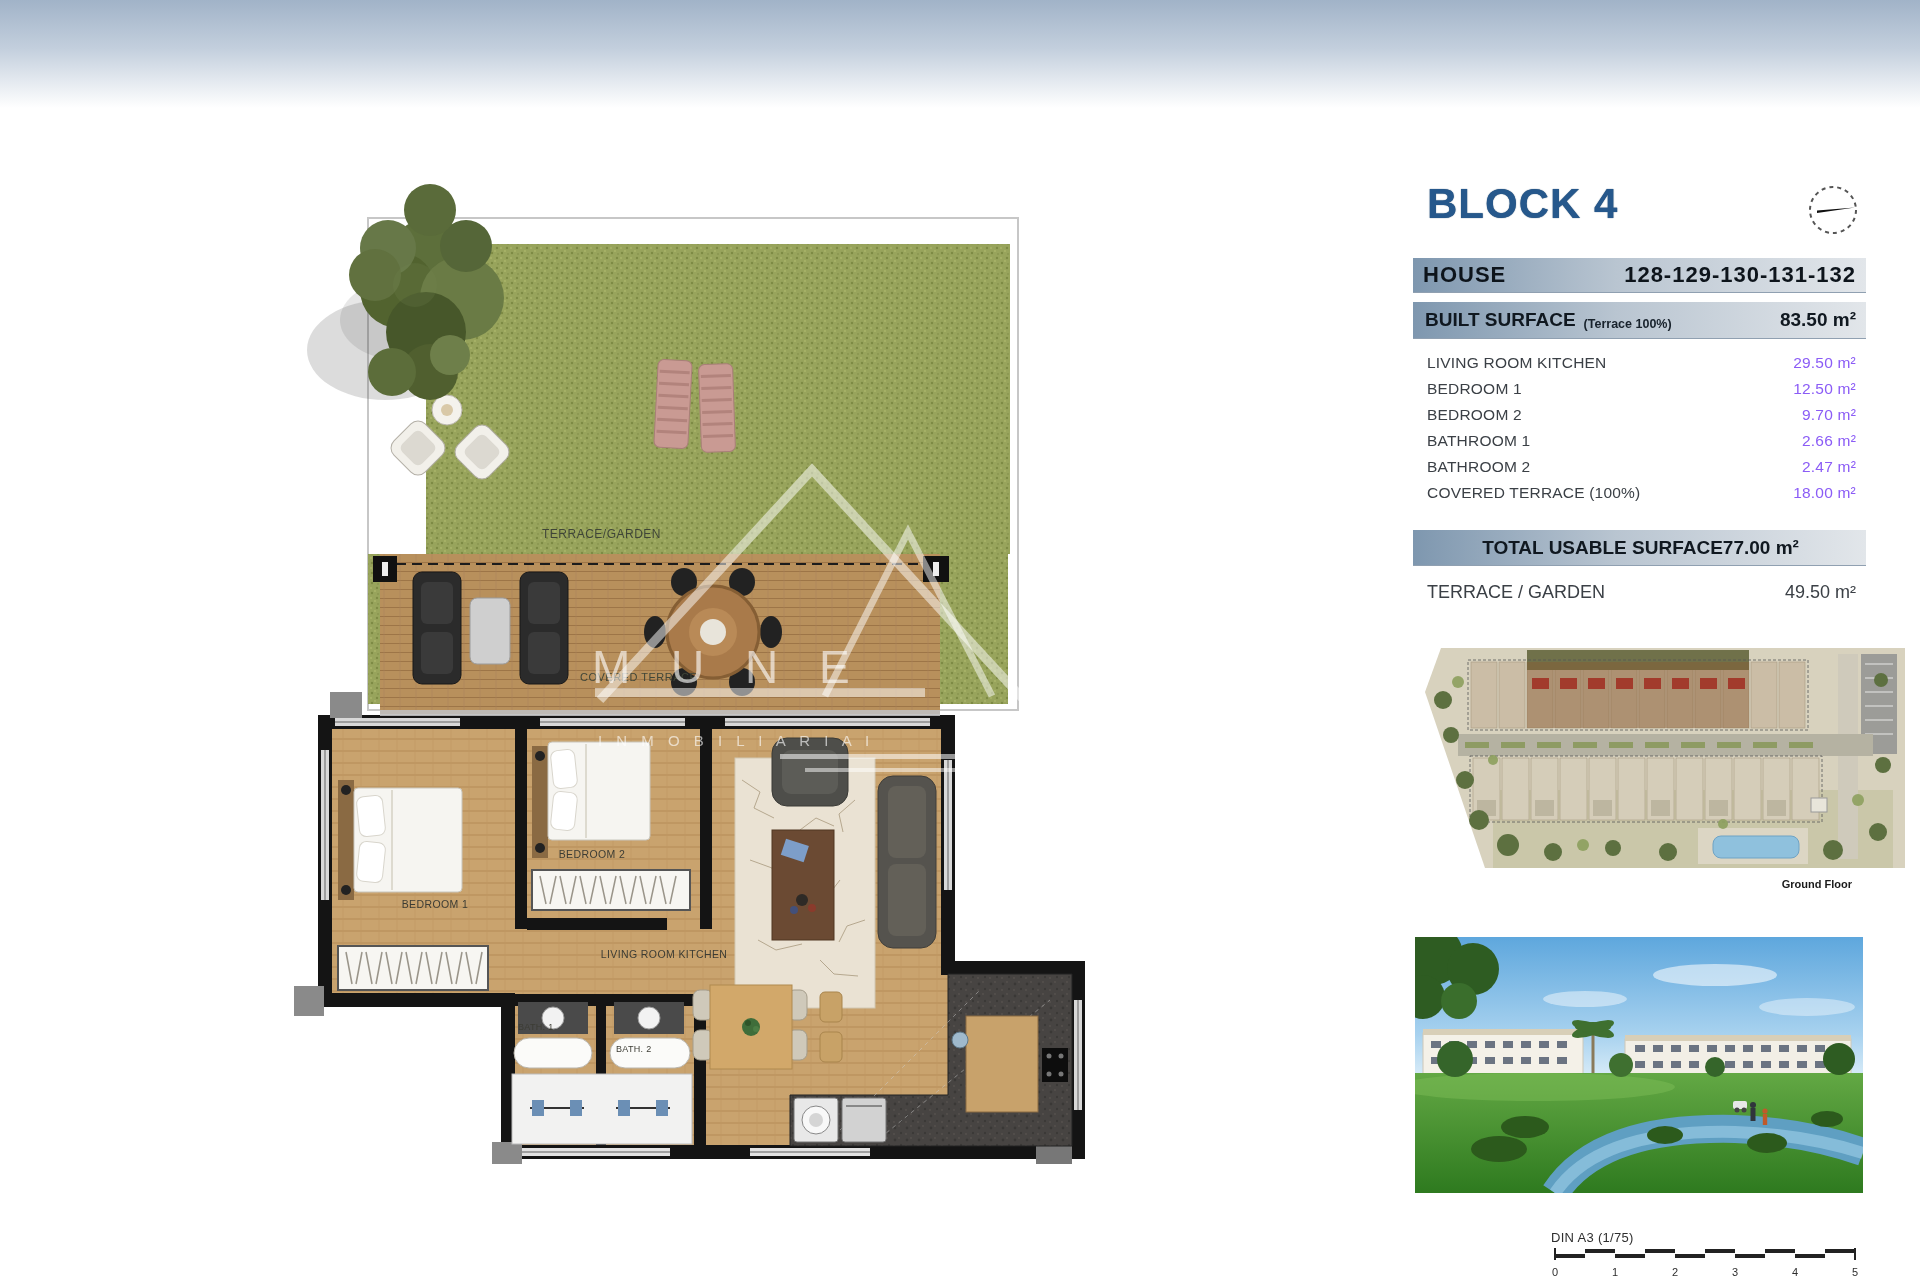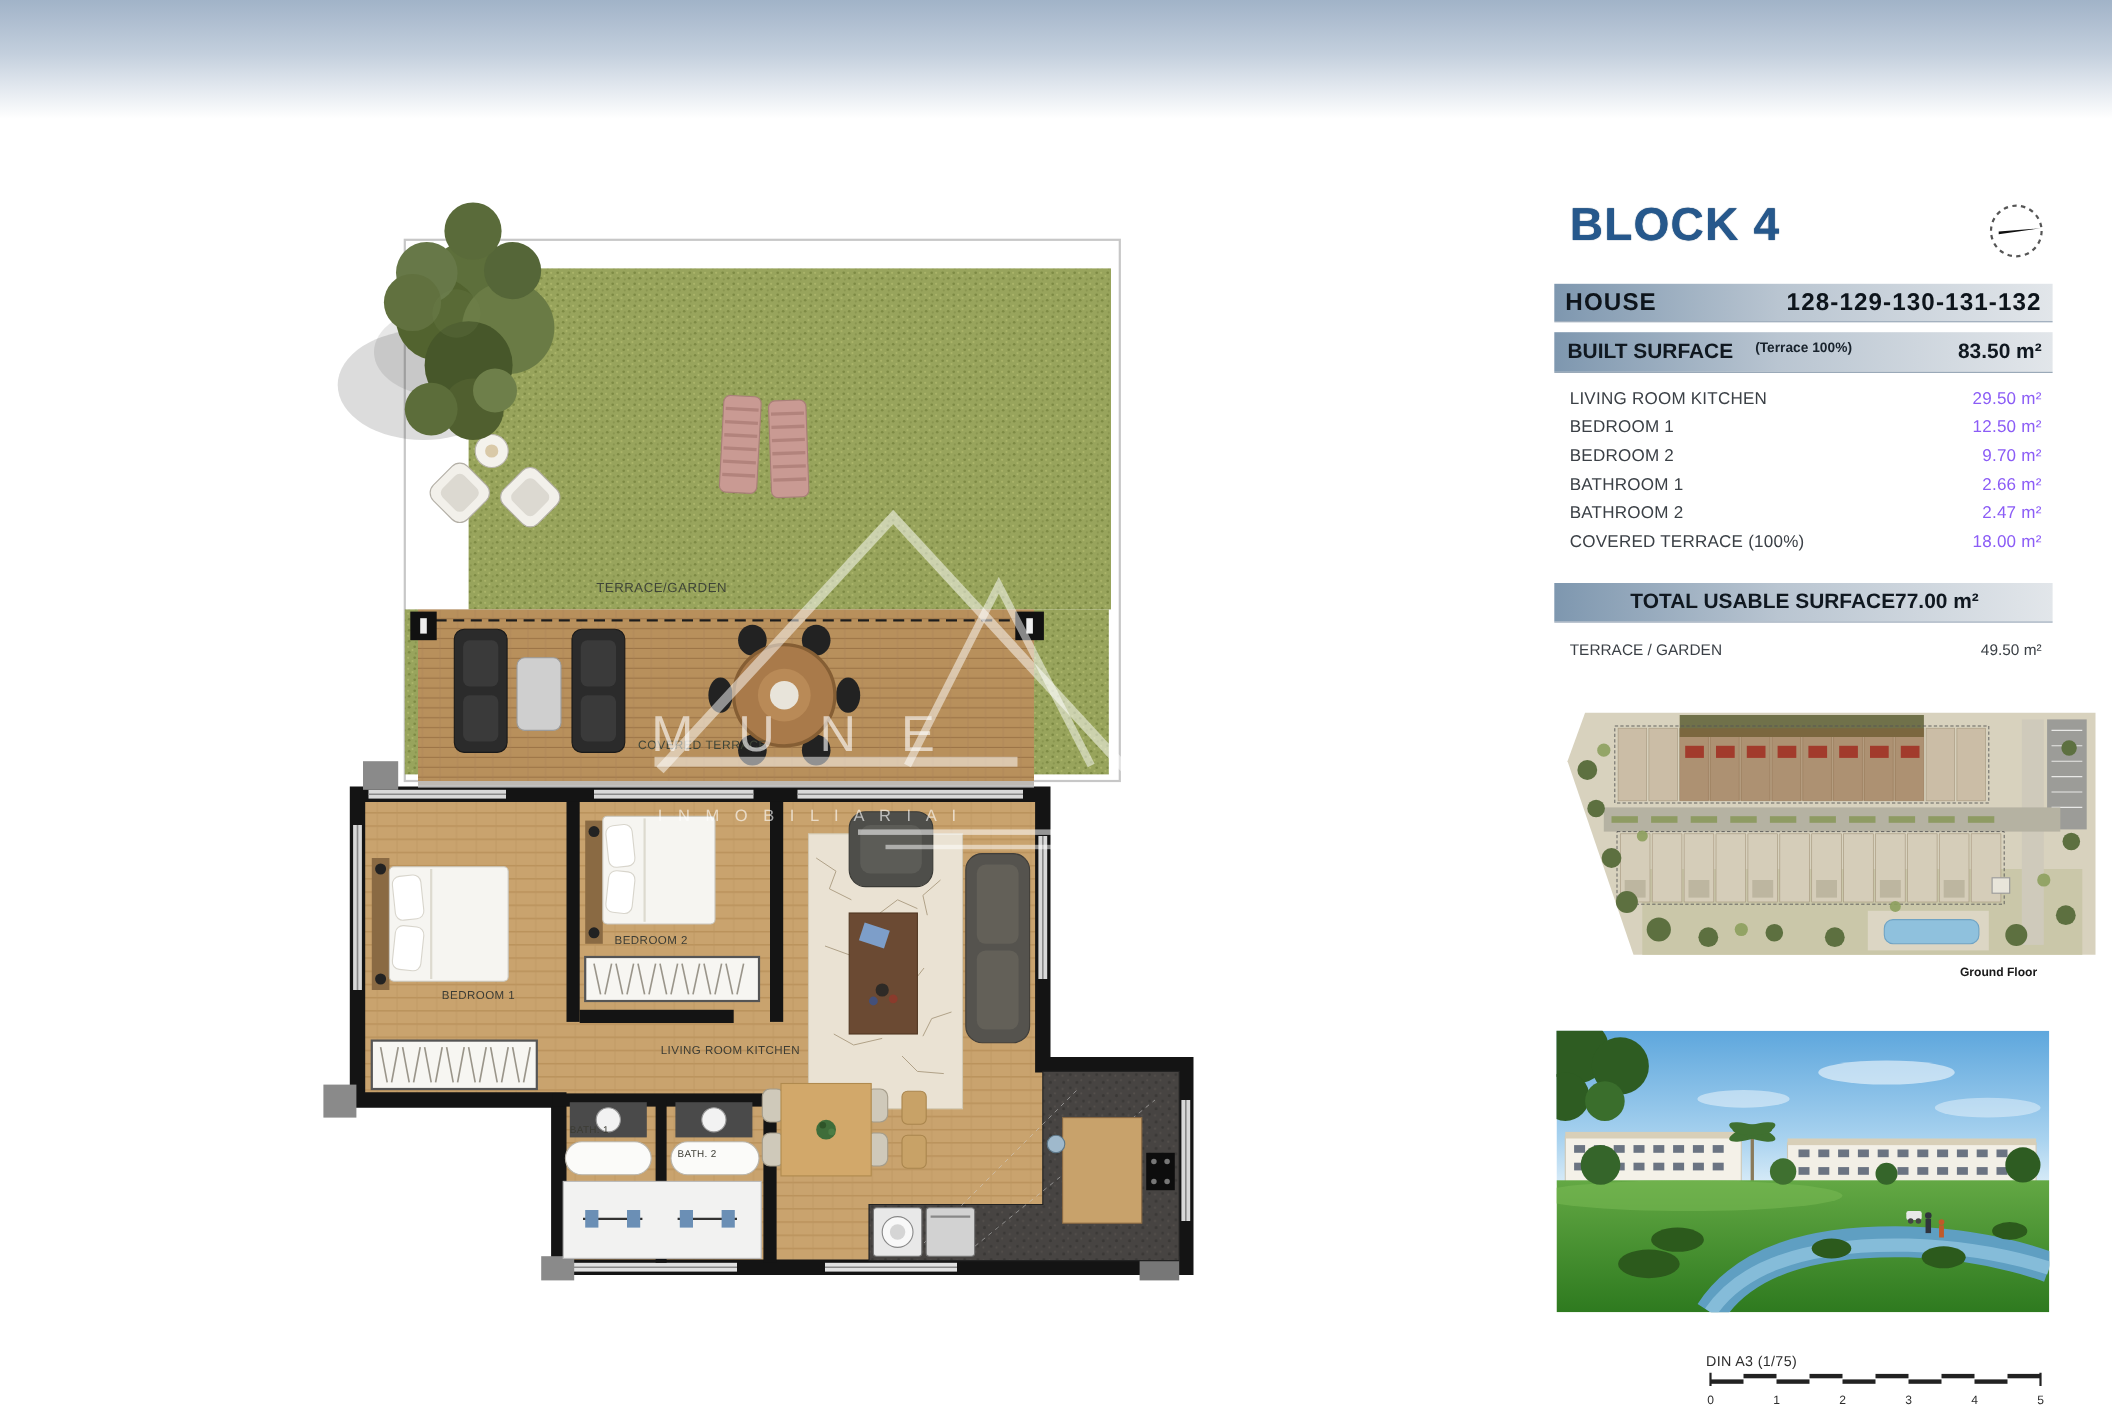--- a/index.html
+++ b/index.html
@@ -12,31 +12,31 @@
   .block-title{position:absolute;left:14px;top:30px;font-size:42px;font-weight:bold;
                letter-spacing:1px;color:#26588c;text-shadow:0 0 1px #173a5e;}
   .compass{position:absolute;left:392px;top:32px;width:56px;height:56px;}
   .bar{position:absolute;left:0;width:453px;display:flex;align-items:center;
        background:linear-gradient(to right,#7e97af 0%,#b9c5d1 45%,#e2e6ea 100%);
        border-bottom:1px solid #90a0b1;}
   .house-bar{top:108px;height:35px;justify-content:space-between;padding:0 10px;box-sizing:border-box;width:453px;}
   .house-bar .hlabel{font-size:22px;font-weight:bold;color:#0d141b;letter-spacing:1px;}
   .house-bar .hnums{font-size:22px;font-weight:bold;color:#0d141b;letter-spacing:1px;}
   .built-bar{top:152px;height:37px;justify-content:space-between;padding:0 10px 0 12px;box-sizing:border-box;}
-  .built-left{display:flex;align-items:flex-start;gap:20px;}
+  .built-left{display:flex;align-items:flex-end;gap:8px;}
   .blabel{font-size:19px;font-weight:bold;color:#101820;}
   .bnote{font-size:12.5px;font-weight:bold;color:#18222c;}
   .bvalue{font-size:19px;font-weight:bold;color:#101820;}
   .rows{position:absolute;left:0;top:200px;width:453px;}
   .srow{display:flex;justify-content:space-between;align-items:center;height:26px;
         padding:0 10px 0 14px;font-size:15.5px;color:#3b4046;letter-spacing:.2px;}
   .srow .val{color:#8b5cf6;}
   .total-bar{top:380px;height:36px;justify-content:center;padding:0 10px 0 12px;box-sizing:border-box;}
   .extra-row{position:absolute;left:0;top:432px;width:453px;display:flex;justify-content:space-between;
-             padding:0 10px 0 14px;box-sizing:border-box;font-size:14px;color:#3b4046;}
+             padding:0 10px 0 14px;box-sizing:border-box;font-size:18px;color:#3b4046;}
   .siteplan{position:absolute;left:0;top:490px;width:497px;height:236px;}
   .gf-caption{position:absolute;right:58px;top:728px;font-size:11px;font-weight:bold;color:#1a1a1a;}
   .photo{position:absolute;left:2px;top:787px;width:448px;height:256px;}
   .scaleblock{position:absolute;left:138px;top:1080px;width:312px;}
   .scale-label{font-size:13px;color:#2e2e2e;letter-spacing:.3px;margin-bottom:1px;}
   .ticks{position:relative;height:14px;font-size:11px;color:#2e2e2e;}
   .ticks span{position:absolute;top:0;}
   svg text{font-family:"Liberation Sans", sans-serif;}
 </style>
 </head>

